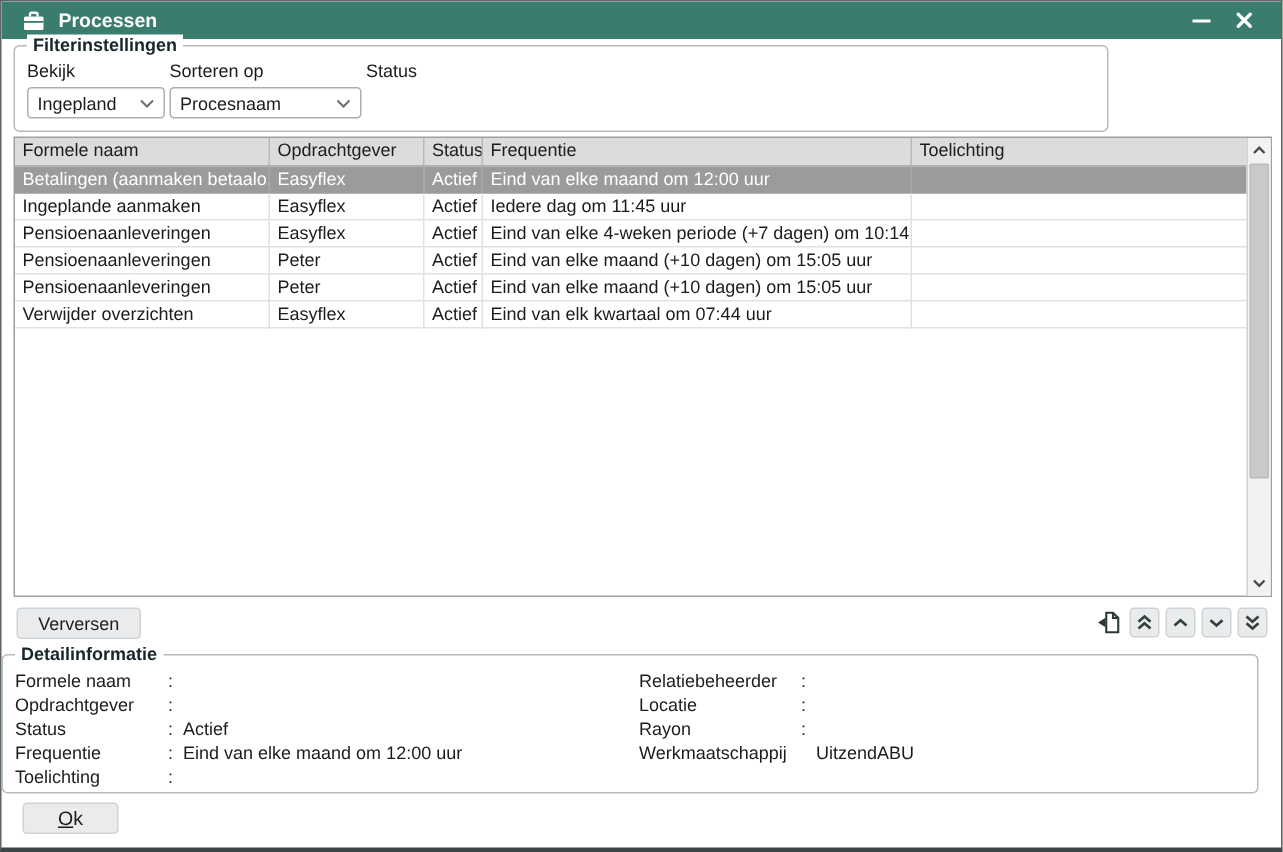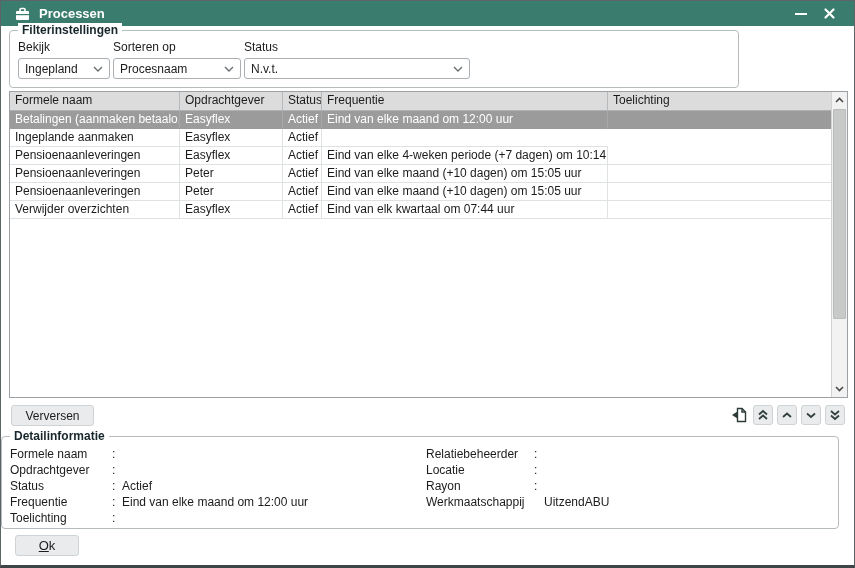--- a/index.html
+++ b/index.html
@@ -133,26 +133,20 @@
       <div class="combo">
         <span>Procesnaam</span>
         <svg width="10" height="6" viewBox="0 0 10 6">
             <path d="M1 1 L5 5 L9 1" fill="none" stroke="#6a7072" stroke-width="1.4"></path>
           </svg>
       </div>
     </div>
 
     <div class="filter-field" style="left:234px; top:9px; width:226px;">
       <span class="f-label">Status</span>
-      <div class="combo">
-        <span>N.v.t.</span>
-        <svg width="10" height="6" viewBox="0 0 10 6">
-            <path d="M1 1 L5 5 L9 1" fill="none" stroke="#6a7072" stroke-width="1.4"></path>
-          </svg>
-      </div>
     </div>
   </div>
 
   <div class="table-panel">
     <div class="tbl-grid tbl-header">
       <span class="hcell">Formele naam</span>
       <span class="hcell">Opdrachtgever</span>
       <span class="hcell">Status</span>
       <span class="hcell">Frequentie</span>
       <span class="hcell">Toelichting</span>
@@ -162,20 +156,21 @@
     <span class="cell">Betalingen (aanmaken betaalo...</span>
     <span class="cell">Easyflex</span>
     <span class="cell">Actief</span>
     <span class="cell">Eind van elke maand om 12:00 uur</span>
     <span class="cell"></span>
   </div>
         <div class="tbl-grid trow">
     <span class="cell">Ingeplande aanmaken</span>
     <span class="cell">Easyflex</span>
     <span class="cell">Actief</span>
+    <span class="cell">Iedere dag om 11:45 uur</span>
     <span class="cell"></span>
   </div>
         <div class="tbl-grid trow">
     <span class="cell">Pensioenaanleveringen</span>
     <span class="cell">Easyflex</span>
     <span class="cell">Actief</span>
     <span class="cell">Eind van elke 4-weken periode (+7 dagen) om 10:14 uur</span>
     <span class="cell"></span>
   </div>
         <div class="tbl-grid trow">

